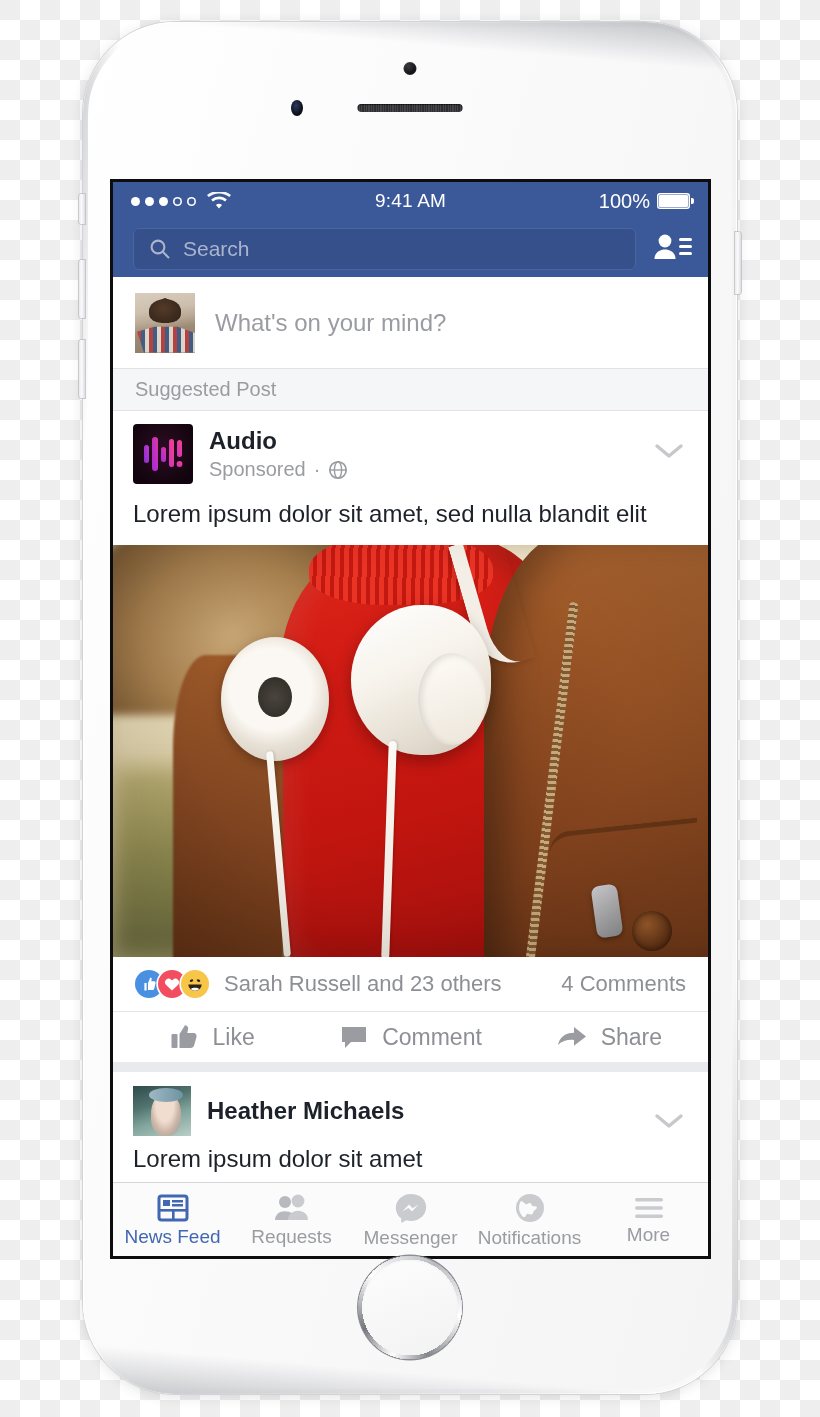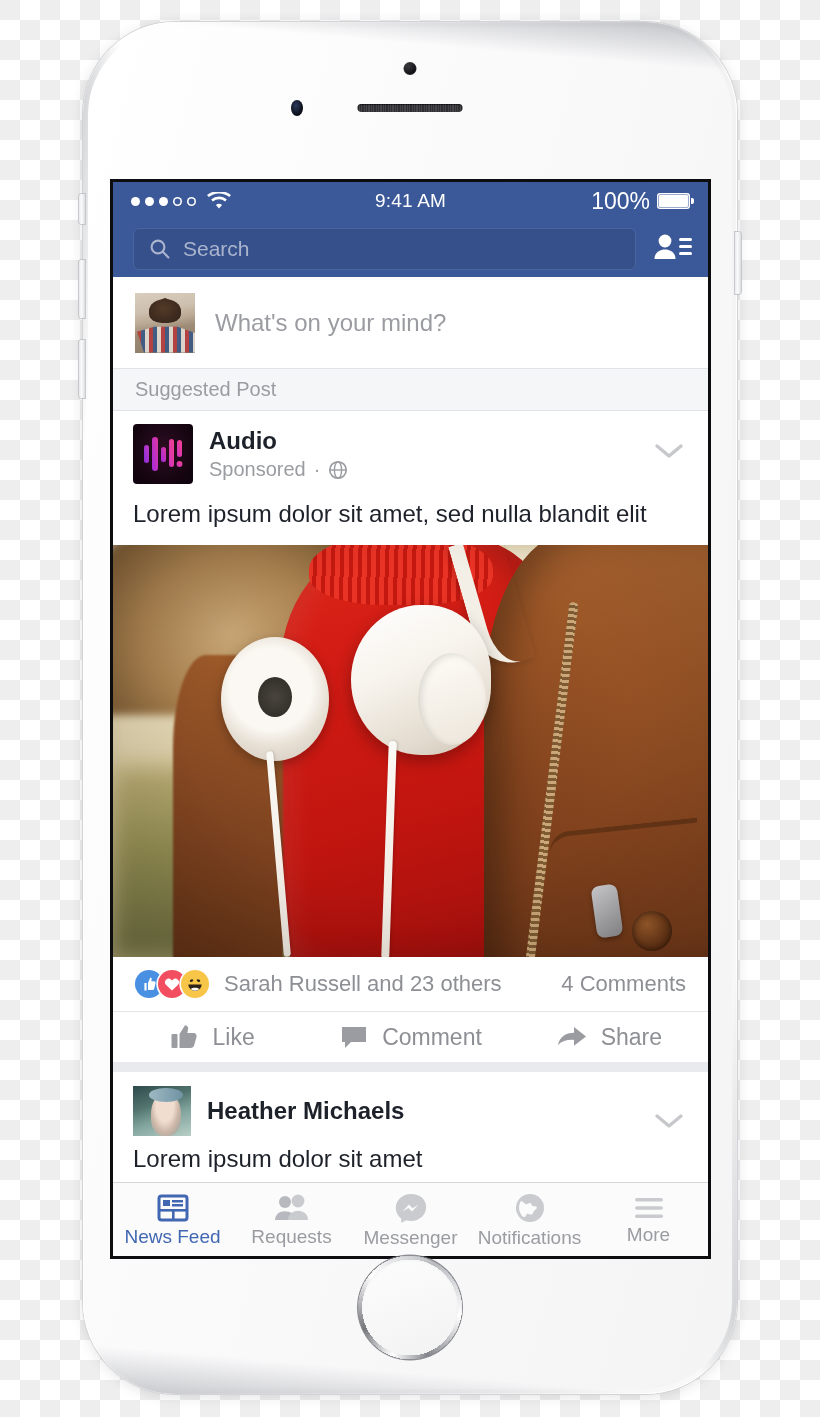--- a/index.html
+++ b/index.html
@@ -145,21 +145,21 @@
   .signal-dots { display: flex; gap: 5px; align-items: center; }
   .sdot { width: 9px; height: 9px; border-radius: 50%; background: #fff; }
   .sdot.empty { background: transparent; box-shadow: inset 0 0 0 1.6px #fff; }
   .wifi-icon { margin-left: 11px; display: flex; align-items: flex-end; }
   .status-time {
     position: absolute; left: 0; right: 0; text-align: center;
     font-size: 19px; letter-spacing: 0.2px;
   }
   .status-right {
     margin-left: auto; display: flex; align-items: center; gap: 7px;
-    font-size: 23px; z-index: 2;
+    font-size: 20px; z-index: 2;
   }
   .battery {
     width: 33px; height: 16px; border-radius: 3px;
     box-shadow: inset 0 0 0 1.5px #fff;
     position: relative; padding: 2px;
   }
   .battery::after {
     content:""; position:absolute; right:-4px; top:5px;
     width:3px; height:6px; border-radius:0 2px 2px 0; background:#fff;
   }

